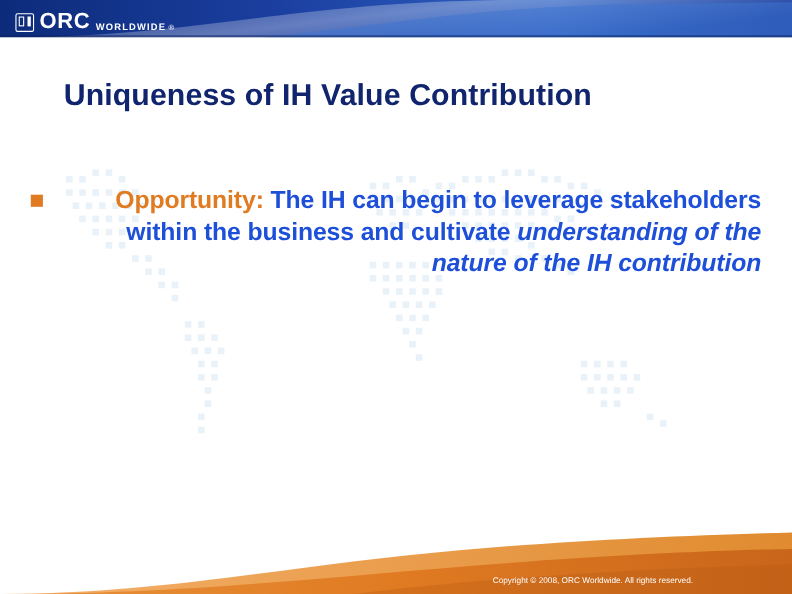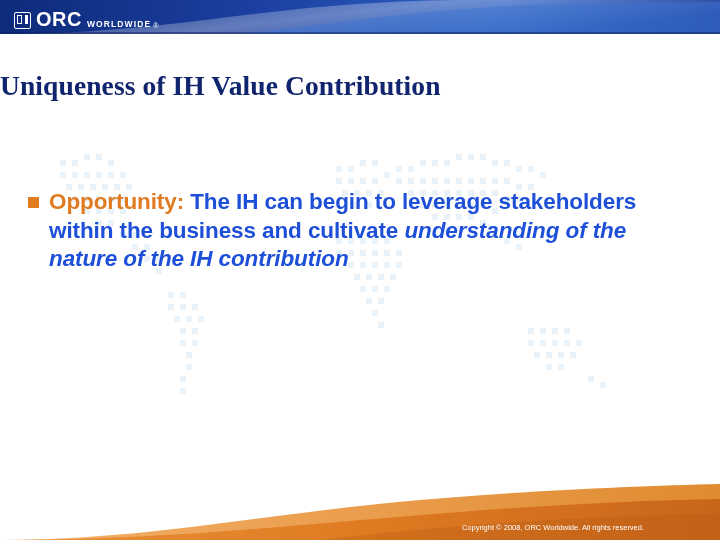--- a/index.html
+++ b/index.html
@@ -102,26 +102,25 @@
     margin-left: 2px;
     margin-top: 5px;
   }
 
   
   .slide-title {
     position: absolute;
     left: 0;
     top: 70px;
     width: 596px;
-    text-align: left;
+    text-align: center;
     font-size: 27.5px;
     font-weight: bold;
     color: #10256e;
     letter-spacing: 0.1px;
-    font-family: Liberation Serif, serif;
   }
 
   
   .bullet-list {
     position: absolute;
     left: 28px;
     top: 122px;
     width: 664px;
   }
   .bullet {
@@ -154,21 +153,21 @@
   
   .bottom-band {
     position: absolute;
     left: 0;
     bottom: 0;
     width: 720px;
     height: 60px;
   }
   .copyright {
     position: absolute;
-    right: 2px;
+    right: 16px;
     bottom: 8px;
     width: 330px;
     text-align: center;
     color: #ffffff;
     font-size: 7.5px;
     line-height: 1.25;
     font-family: "Liberation Sans", sans-serif;
   }
 </style>
 </head>
@@ -388,21 +387,21 @@
       <span class="logo-worldwide">WORLDWIDE</span>
       <span class="logo-reg">®</span>
     </div>
   </div>
 
   <div class="slide-title">Uniqueness of IH Value Contribution</div>
 
   <div class="bullet-list">
 
 
-    <div class="bullet" style="margin-top:66px;">
+    <div class="bullet" style="margin-top:46px;text-align:right;">
       <span class="bullet-marker"></span>
       <div class="bullet-text">
         <span class="lead">Opportunity:</span><span>  The IH can begin to leverage stakeholders within the business and cultivate </span><span class="ital">understanding of the nature of the IH contribution</span>
       </div>
     </div>
 
   </div>
 
   <svg class="bottom-band" viewBox="0 0 720 60" preserveAspectRatio="none">
     <defs>

